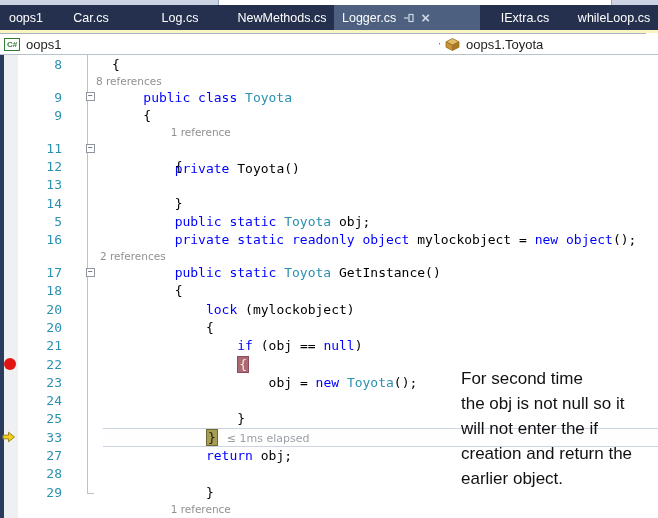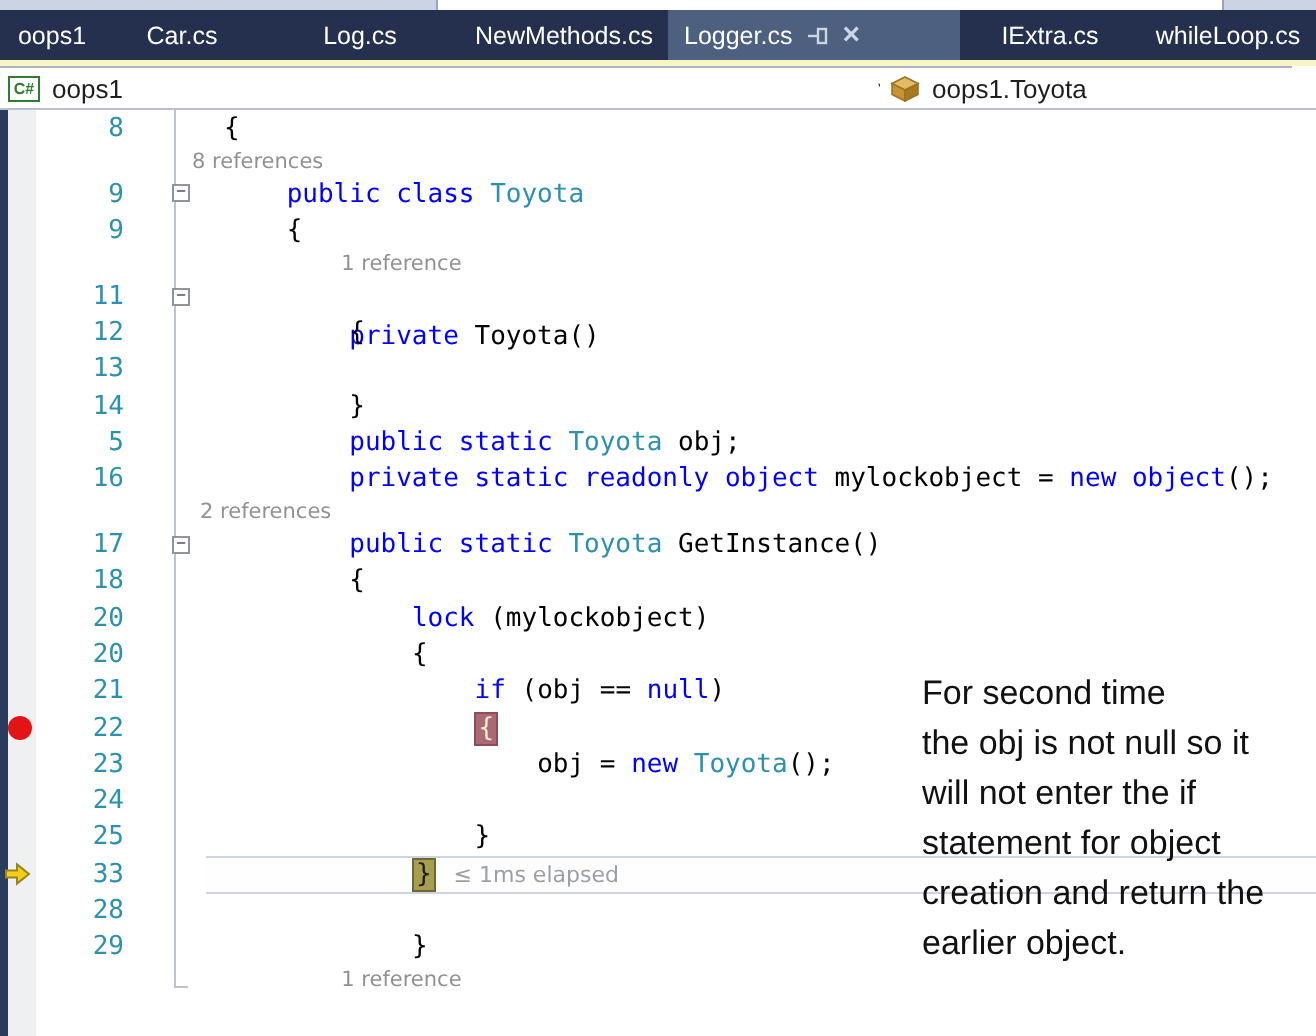--- a/index.html
+++ b/index.html
@@ -56,21 +56,21 @@
   .textcell{white-space:pre;flex:1;}
   .k{color:#0000ff;}
   .t{color:#2b91af;}
   .p{color:#000000;}
   .bpbrace{background:#a96a76;color:#ffe9cf;border:1px solid #8c4c59;padding:0 1px;}
   .curbrace{background:#a79e52;color:#1c1c1c;border:1px solid #6f6830;padding:0 1px;}
   .perf{font-family:"DejaVu Sans",sans-serif;font-size:11px;color:#9aa0a6;margin-left:9px;}
   .bpdot{position:absolute;left:4px;top:3px;width:12px;height:12px;border-radius:50%;background:#e21414;}
   .curarrow{position:absolute;left:2px;top:2px;}
 
-  .annotation{position:absolute;left:461px;top:279px;width:197px;z-index:3;}
+  .annotation{position:absolute;left:461px;top:311px;width:197px;z-index:3;}
   .annotation div{font-size:17px;line-height:25px;color:#111111;}
 </style>
 </head>
 <body>
 
 <div class="screen">
 
   <div class="topstrip">
     <div class="toolbox"></div>
   </div>
@@ -242,36 +242,40 @@
         </div>
         <div class="row code">
           <span class="curarrow"><svg width="14" height="14" viewBox="0 0 14 14">
               <path d="M1 5.2 H6.5 V2.2 L12.5 7 L6.5 11.8 V8.8 H1 Z" fill="#F6CE1A" stroke="#97861B" stroke-width="1"></path>
             </svg></span>
           <span class="numcell">33</span>
           <span class="outcell"></span>
           <span class="textcell" style="padding-left: 93.96px;"><span class="curbrace">}</span><span class="perf">≤ 1ms elapsed</span></span>
         </div>
         <div class="row code">
+          <span class="numcell">27</span>
+          <span class="outcell"></span>
+          <span class="textcell" style="padding-left: 93.96px;"><span class="k">return</span><span class="p"> obj;</span></span>
+        </div>
+        <div class="row code">
           <span class="numcell">28</span>
           <span class="outcell"></span>
           <span class="textcell" style="padding-left: 0px;"></span>
         </div>
         <div class="row code">
           <span class="numcell">29</span>
           <span class="outcell"></span>
           <span class="textcell" style="padding-left: 93.96px;"><span class="p">}</span></span>
         </div>
         <div class="row lens">
           <span style="padding-left: 170.64px;">1 reference</span>
         </div>
       </div>
     <div class="annotation" id="annot">
         <div>For second time</div>
         <div>the obj is not null so it</div>
         <div>will not enter the if</div>
-        <div>statement for object</div>
         <div>creation and return the</div>
         <div>earlier object.</div>
       </div>
   </div>
 
 </div>
 
 </body></html>

